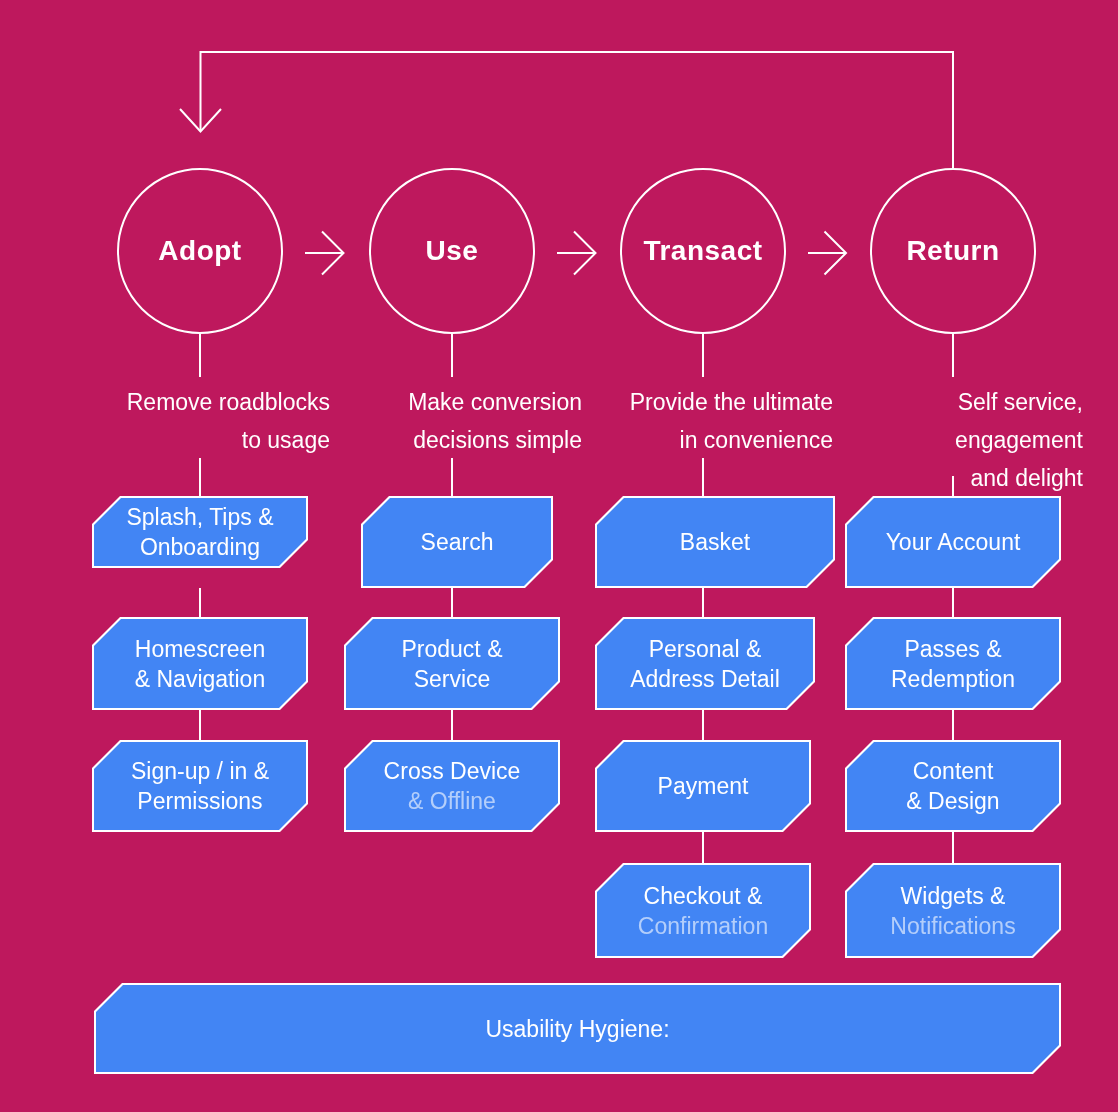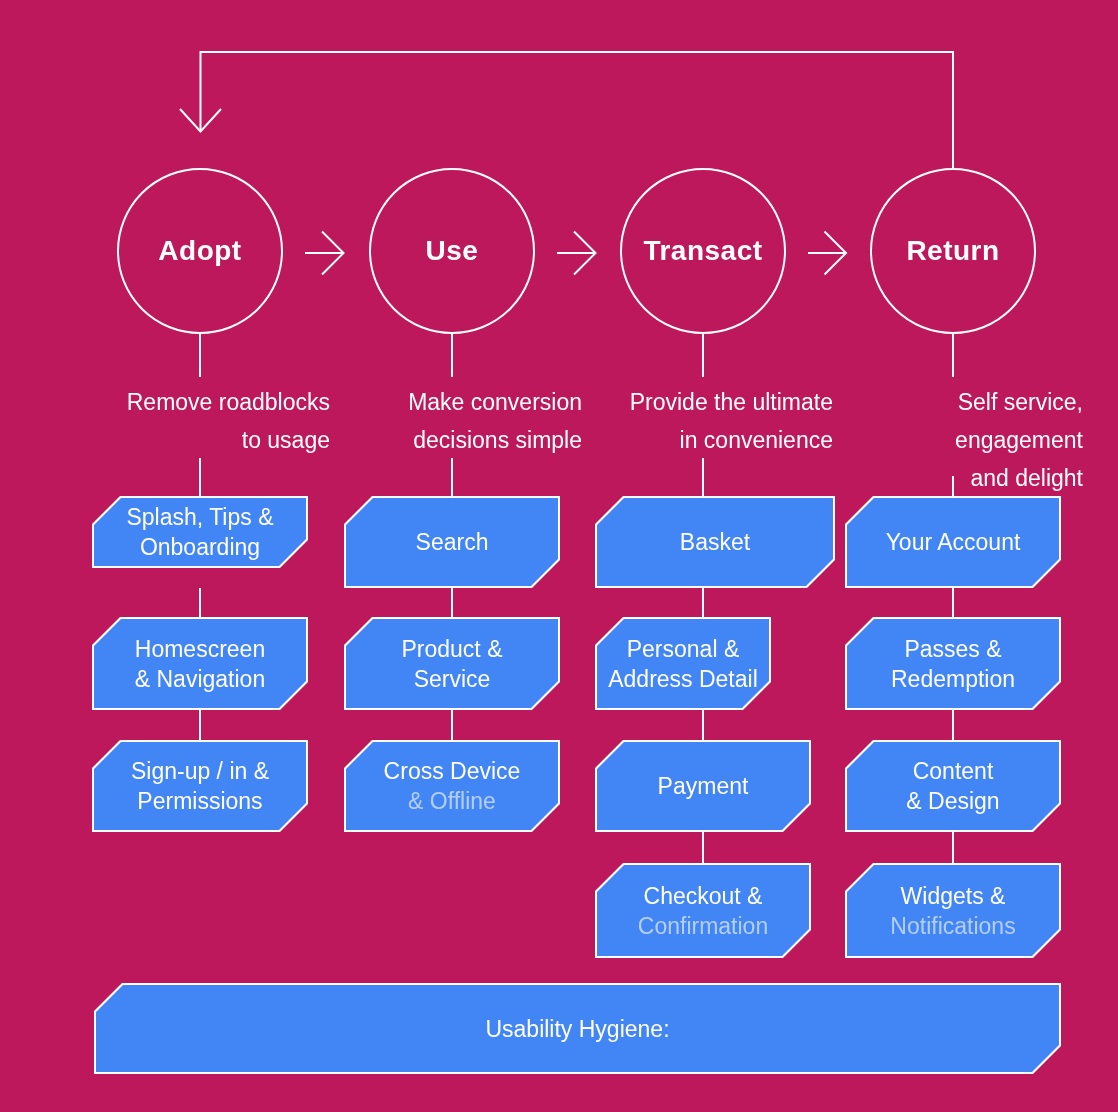--- a/index.html
+++ b/index.html
@@ -128,21 +128,21 @@
   </div>
   <div class="cutbox" style="left:92px;top:740px;width:216px;height:92px">
     <div class="bg"></div>
     <div class="fg"></div>
     <div class="label">
       <span class="bl">Sign-up / in &amp;</span>
       <span class="bl">Permissions</span>
     </div>
   </div>
 
-  <div class="cutbox" style="left:344px;top:496px;width:216px;height:92px">
+  <div class="cutbox" style="left:361px;top:496px;width:192px;height:92px">
     <div class="bg"></div>
     <div class="fg"></div>
     <div class="label">
       <span class="bl">Search</span>
 
     </div>
   </div>
   <div class="cutbox" style="left:344px;top:617px;width:216px;height:93px">
     <div class="bg"></div>
     <div class="fg"></div>
@@ -161,21 +161,21 @@
   </div>
 
   <div class="cutbox" style="left:595px;top:496px;width:240px;height:92px">
     <div class="bg"></div>
     <div class="fg"></div>
     <div class="label">
       <span class="bl">Basket</span>
 
     </div>
   </div>
-  <div class="cutbox" style="left:595px;top:617px;width:176px;height:93px">
+  <div class="cutbox" style="left:595px;top:617px;width:220px;height:93px">
     <div class="bg"></div>
     <div class="fg"></div>
     <div class="label">
       <span class="bl">Personal &amp;</span>
       <span class="bl">Address Detail</span>
     </div>
   </div>
   <div class="cutbox" style="left:595px;top:740px;width:216px;height:92px">
     <div class="bg"></div>
     <div class="fg"></div>

